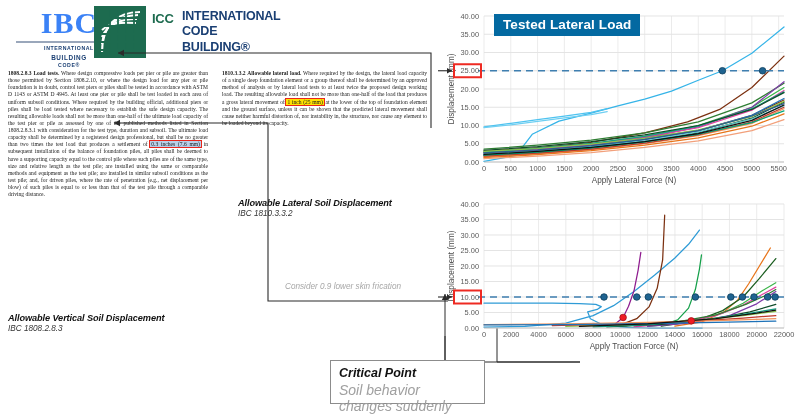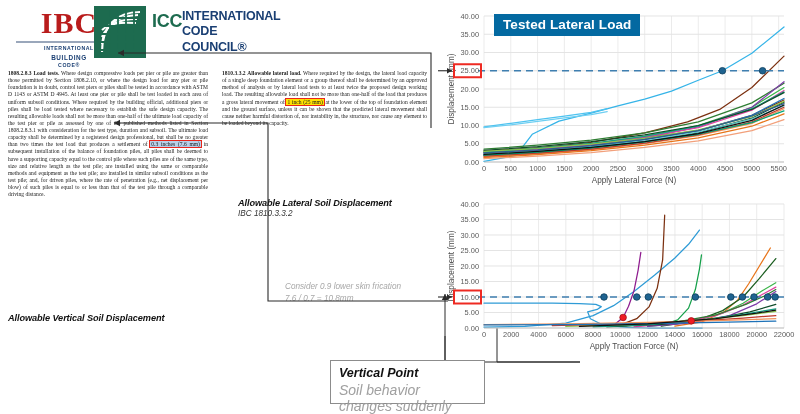--- a/index.html
+++ b/index.html
@@ -6,28 +6,28 @@
   body{
     width:800px;height:414px;background:#ffffff;position:relative;overflow:hidden;
     font-family:"Liberation Sans", sans-serif;
     -webkit-font-smoothing:antialiased;
   }
   .abs{position:absolute;}
 
   
   #logo-bar{left:0;top:0;width:300px;height:66px;}
   .ibc-logo{position:absolute;left:14px;top:8px;width:110px;text-align:center;}
-  .ibc-main{font-family:"Liberation Serif", serif;font-weight:bold;font-size:30px;color:#b91c1c;letter-spacing:1px;line-height:1;}
+  .ibc-main{font-family:"Liberation Serif", serif;font-weight:bold;font-size:30px;color:#3b82f6;letter-spacing:1px;line-height:1;}
   .ibc-rule{height:2px;background:#9aa7bb;margin:3px 2px 2px 2px;}
   .ibc-sub{font-size:5.2px;color:#1a3f73;letter-spacing:.6px;line-height:1.5;font-weight:bold;}
   .ibc-sub .b{font-size:6.4px;}
   .icc-logo{position:absolute;left:94px;top:6px;width:200px;height:54px;}
   .icc-mark{position:absolute;left:0;top:0;width:52px;height:52px;background:#1d6b4f;overflow:hidden;}
   .icc-mark svg{display:block;}
-  .icc-abbr{position:absolute;left:58px;top:5px;font-size:18px;font-weight:bold;color:#1d6b4f;font-family:"Liberation Sans",sans-serif;letter-spacing:-0.3px;}
+  .icc-abbr{position:absolute;left:58px;top:5px;font-size:13px;font-weight:bold;color:#1d6b4f;font-family:"Liberation Sans",sans-serif;letter-spacing:-0.3px;}
   .icc-words{position:absolute;left:88px;top:3px;color:#1a3f73;font-weight:bold;font-size:12.5px;line-height:1.22;letter-spacing:-0.2px;}
 
   
   .codecol{
     font-family:"Liberation Serif", serif;
     font-size:5.55px;line-height:1.285;color:#1b1b1b;text-align:justify;
   }
   .codecol b{font-weight:bold;}
   .codecol i{font-style:italic;}
   #col-left{left:8px;top:70px;width:200px;}
@@ -107,49 +107,49 @@
             <path d="M2 28 H50"></path>
             <path d="M2 36 H50"></path>
             <path d="M2 44 H50"></path>
         </g>
       </svg>
     </div>
     <div class="icc-abbr">ICC</div>
     <div class="icc-words">
       <div>INTERNATIONAL</div>
       <div>CODE</div>
-      <div>COUNCIL®</div>
+      <div>BUILDING®</div>
     </div>
   </div>
 </div>
 
 <div class="abs codecol" id="col-left">
   <b>1808.2.8.3</b>
   <b>Load tests.</b>
   <span>Where design compressive loads per pier or pile are greater than those permitted by Section 1808.2.10, or where the design load for any pier or pile foundation is in doubt, control test piers or piles shall be tested in accordance with ASTM D 1143 or ASTM D 4945. At least one pier or pile shall be test loaded in each area of uniform subsoil conditions. Where required by the building official, additional piers or piles shall be load tested where necessary to establish the safe design capacity. The resulting allowable loads shall not be more than one-half of the ultimate load capacity of the test pier or pile as assessed by one of the published methods listed in Section 1808.2.8.3.1 with consideration for the test type, duration and subsoil. The ultimate load capacity shall be determined by a registered design professional, but shall be no greater than two times the test load that produces a settlement of </span><span class="hl-blue boxred">0.3 inches (7.6 mm)</span><span> in subsequent installation of the balance of foundation piles, all piles shall be deemed to have a supporting capacity equal to the control pile where such piles are of the same type, size and relative length as the test pile; are installed using the same or comparable methods and equipment as the test pile; are installed in similar subsoil conditions as the test pile; and, for driven piles, where the rate of penetration (e.g., net displacement per blow) of such piles is equal to or less than that of the test pile through a comparable driving distance.</span>
 </div>
 
 <div class="abs" id="cap-vertical">
   <div class="cap-title">Allowable Vertical Soil Displacement</div>
+  <div class="cap-sub">IBC 1808.2.8.3</div>
 </div>
 
 <div class="abs codecol" id="col-mid">
   <b>1810.3.3.2</b>
   <b>Allowable lateral load.</b>
   <span>Where required by the design, the lateral load capacity of a single deep foundation element or a group thereof shall be determined by an </span><i>approved</i><span> method of analysis or by lateral load tests to at least twice the proposed design working load. The resulting allowable load shall not be more than one-half of the load that produces a gross lateral movement of </span><span class="hl-yellow boxred">1 inch (25 mm)</span><span> at the lower of the top of foundation element and the ground surface, unless it can be shown that the predicted lateral movement shall cause neither harmful distortion of, nor instability in, the structure, nor cause any element to be loaded beyond its capacity.</span>
 </div>
 
 <div class="abs" id="cap-lateral">
   <div class="cap-title">Allowable Lateral Soil Displacement</div>
   <div class="cap-sub">IBC 1810.3.3.2</div>
 </div>
 
 <div class="abs" id="note-friction">
   <div class="note-t">Consider 0.9 lower skin frication</div>
-  <div class="note-t">7.6 / 0.7 = 10.8mm</div>
 </div>
 
 <svg class="conn" style="left:110px;top:40px;width:330px;height:90px;" viewBox="0 0 330 90">
   <path d="M321 88 L321 13 L8 13" stroke="#2b2b2b" stroke-width="1.1" fill="none"></path>
   <path d="M8 13 l6 -3.2 l0 6.4 z" fill="#2b2b2b"></path>
 </svg>
 
 <svg class="conn" style="left:108px;top:105px;width:340px;height:200px;" viewBox="0 0 340 200">
   <path d="M6 18 L160 18 L160 196 L340 196" stroke="#2b2b2b" stroke-width="1.1" fill="none"></path>
   <path d="M6 18 l6 -3.2 l0 6.4 z" fill="#2b2b2b"></path>
@@ -158,21 +158,21 @@
 <svg class="conn" style="left:325px;top:286px;width:300px;height:96px;" viewBox="0 0 300 96">
   <path d="M255 76 L120 76 L120 50 L120 50" stroke="#2b2b2b" stroke-width="1.0" fill="none"></path>
   <path d="M120 76 L120 8" stroke="#2b2b2b" stroke-width="1.0" fill="none"></path>
   <path d="M120 8 l-3.2 6 l6.4 0 z" fill="#2b2b2b"></path>
   <path d="M255 76 L172 76" stroke="#2b2b2b" stroke-width="1.0" fill="none"></path>
   <path d="M172 76 L172 8" stroke="#2b2b2b" stroke-width="1.0" fill="none"></path>
   <path d="M172 8 l-3.2 6 l6.4 0 z" fill="#2b2b2b"></path>
 </svg>
 
 <div class="abs" id="critical-box">
-  <div class="ct">Vertical Point</div>
+  <div class="ct">Critical Point</div>
   <div class="cs">Soil behavior changes suddenly</div>
 </div>
 
 <div class="chart" id="chart-lateral" style="left:432px;top:2px;width:366px;height:192px;">
   <svg id="svg-lateral" width="366" height="192" viewBox="0 0 366 192">
       <rect x="52" y="14" width="300" height="146" fill="#ffffff"></rect>
       <line x1="52" y1="160" x2="352" y2="160" class="grid"></line>
       <line x1="52" y1="141.75" x2="352" y2="141.75" class="grid"></line>
       <line x1="52" y1="123.5" x2="352" y2="123.5" class="grid"></line>
       <line x1="52" y1="105.25" x2="352" y2="105.25" class="grid"></line>

